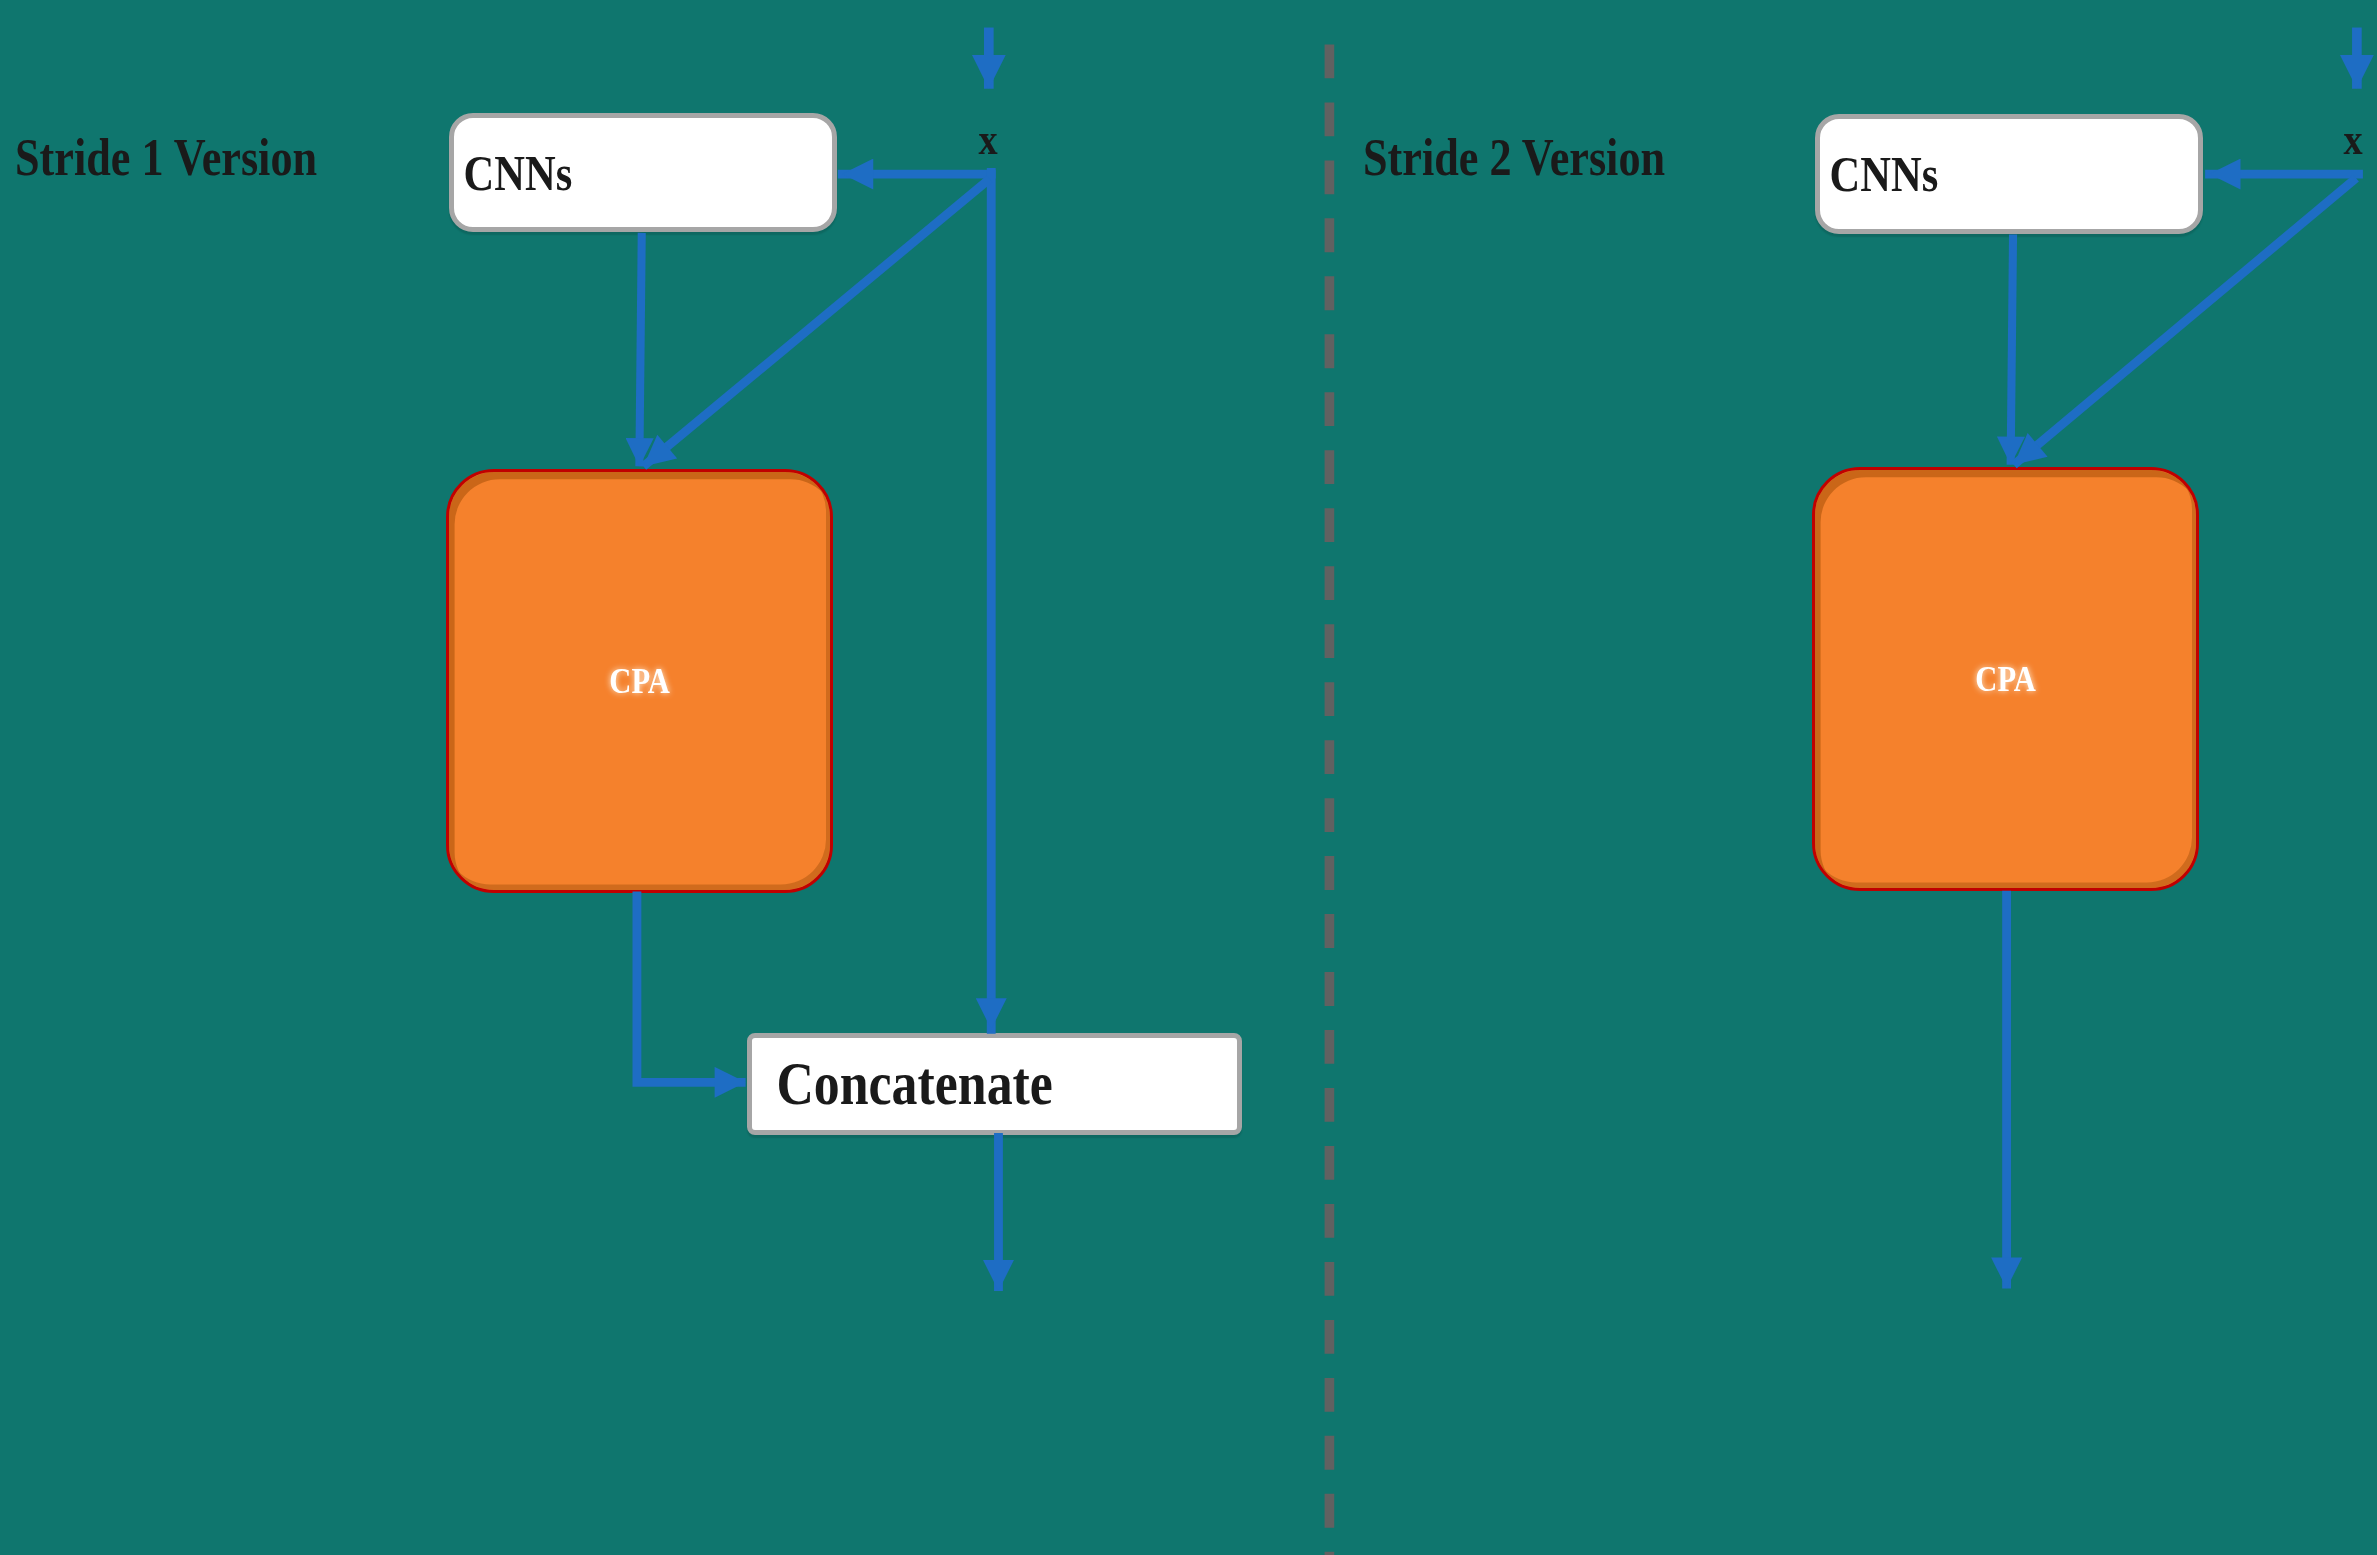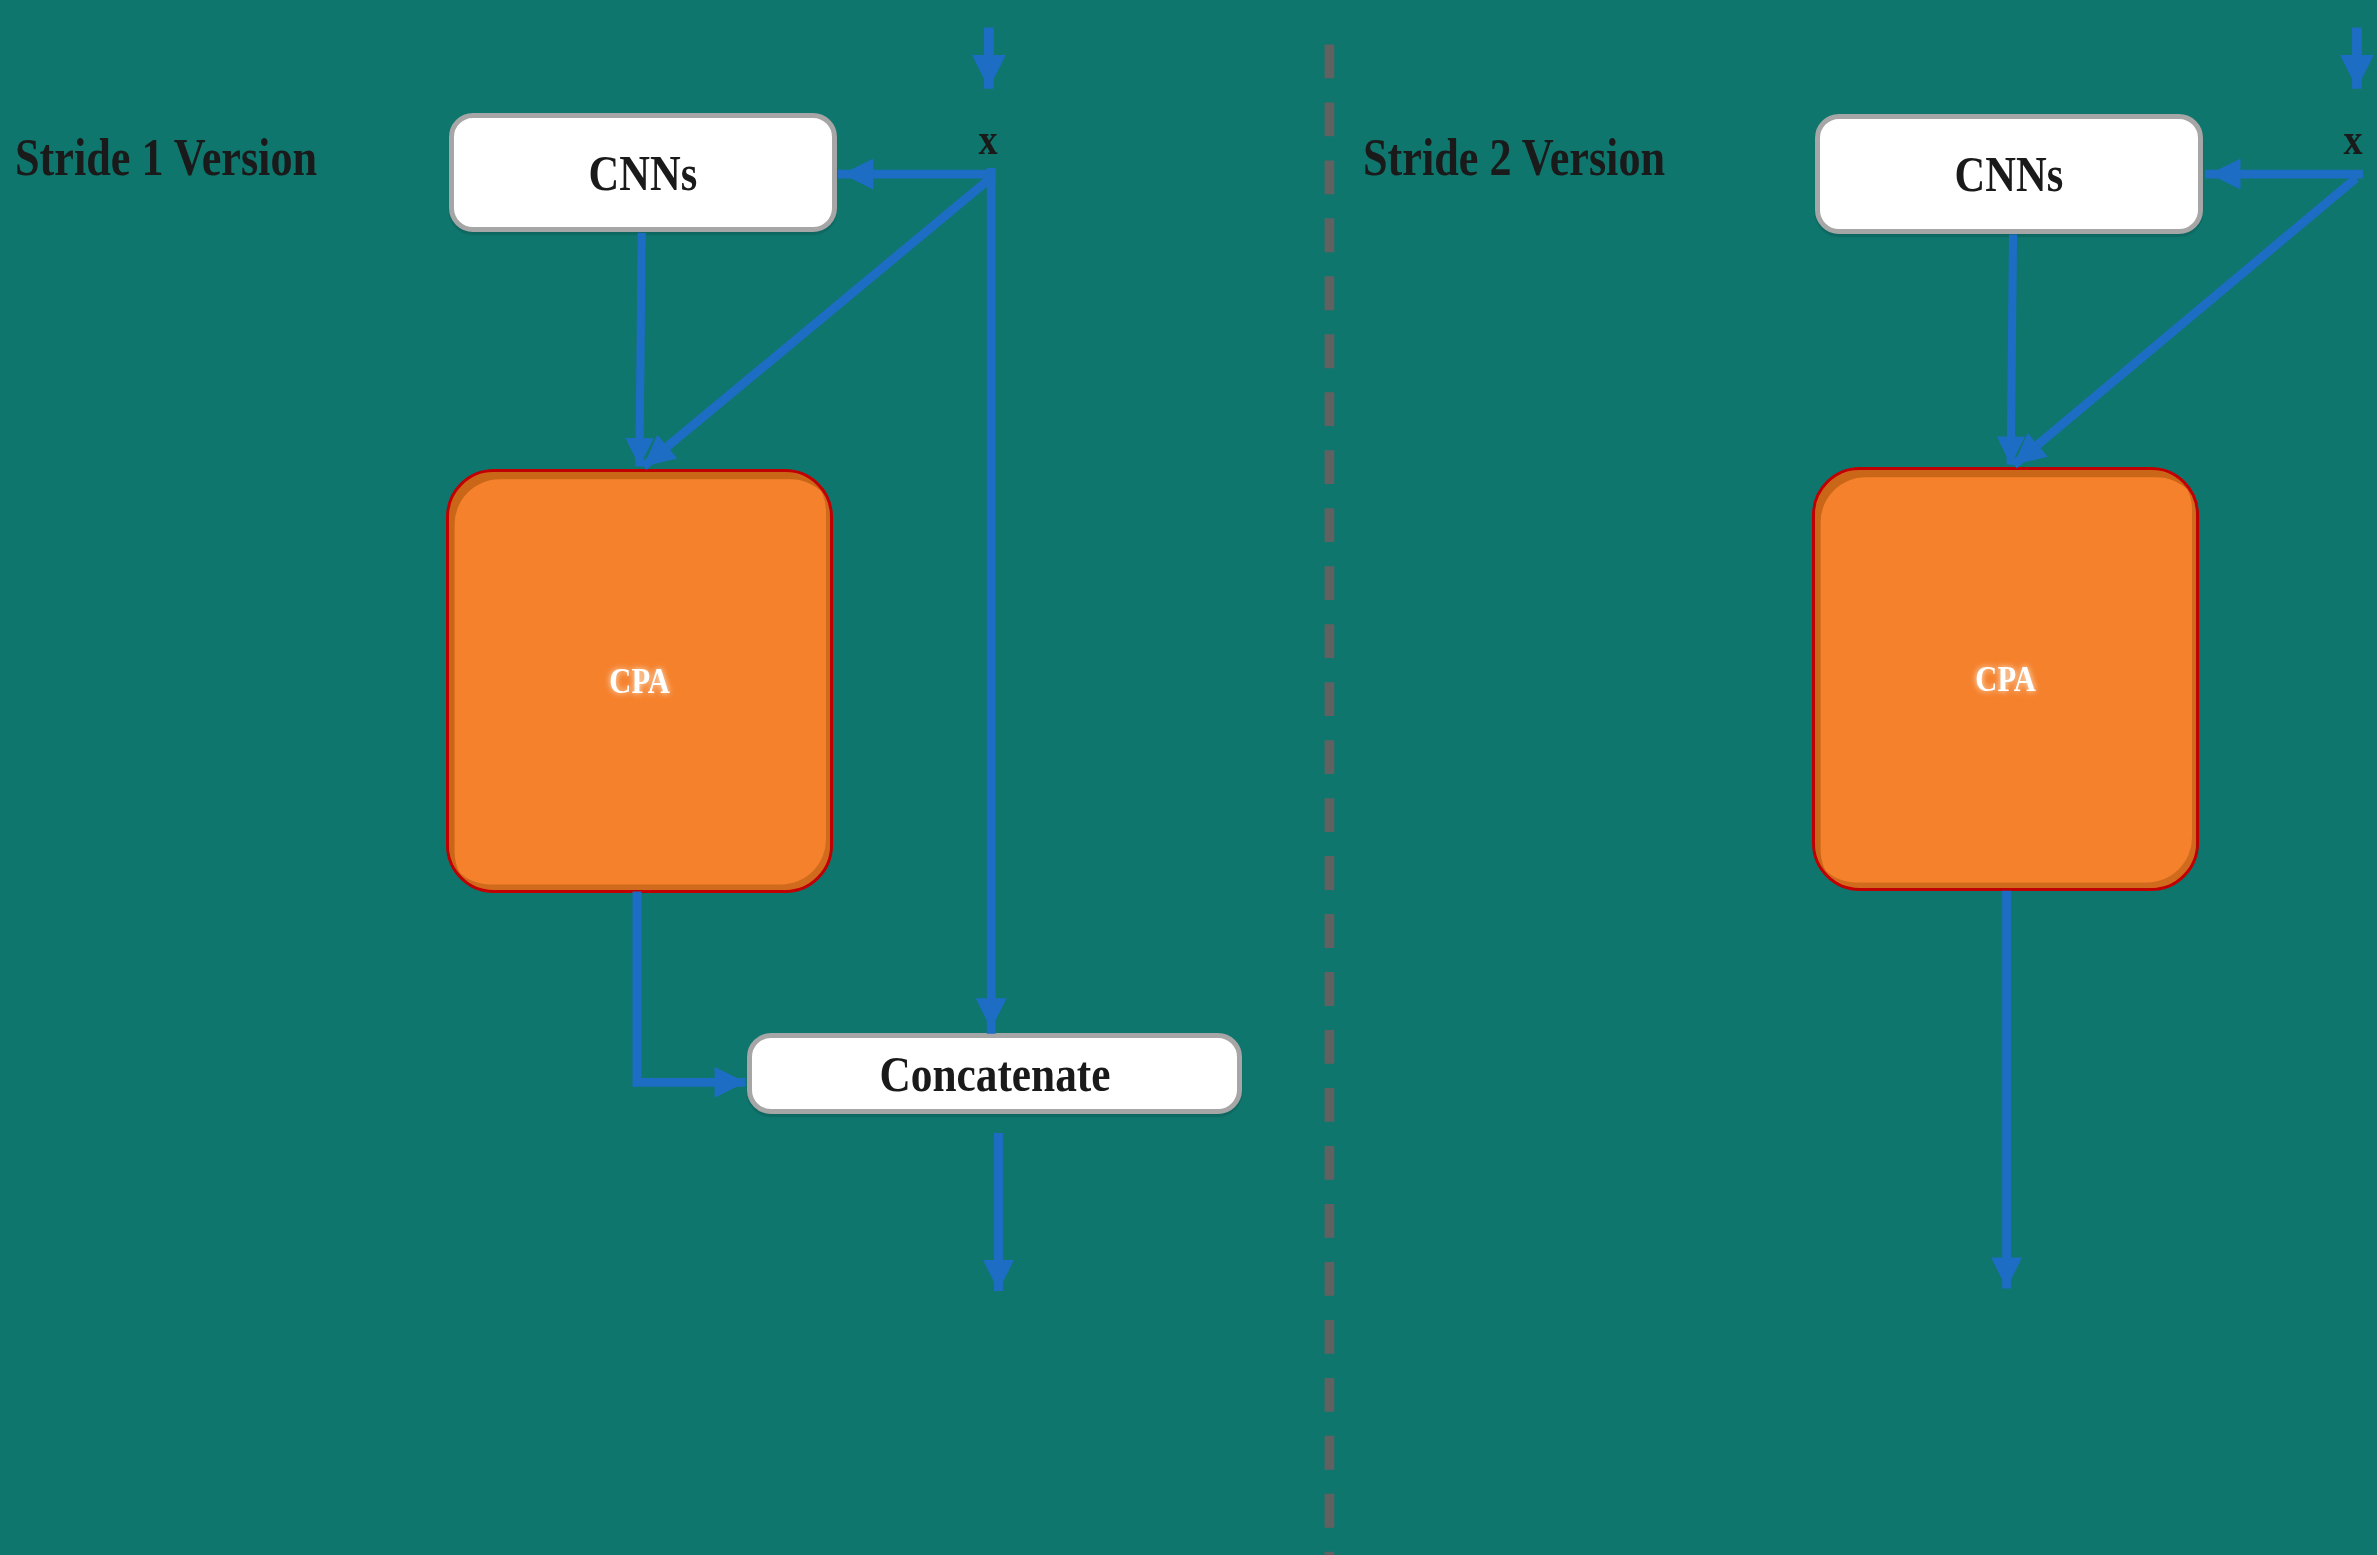--- a/index.html
+++ b/index.html
@@ -32,28 +32,28 @@
   }
   #xlabel-left{left:988px;top:139px;}
   #xlabel-right{left:2353px;top:139px;}
 
   .node{
     position:absolute;
     box-sizing:border-box;
     background:var(--node-fill-white,#ffffff);
     border:5.6px solid var(--node-border-gray,#A6A6A6);
     border-radius:24px;
-    display:flex;align-items:center;justify-content:center;
+    display:flex;align-items:center;justify-content:flex-start;
     box-shadow:0 2.4px 1.6px rgba(0,0,0,0.12);
     font-weight:700;
   }
   .node .lbl{transform:scaleX(.85);white-space:nowrap;}
   #cnns-left {left:449px; top:113px; width:388px;height:119px;font-size:50px;}
   #cnns-right{left:1815px;top:114px; width:388px;height:120px;font-size:50px;}
-  #concat    {left:747px; top:1033px;width:495px;height:81px;font-size:51px;border-radius:24px;}
+  #concat    {left:747px; top:1033px;width:495px;height:102px;font-size:61px;border-radius:8px;}
 
   .cpa{
     position:absolute;
     box-sizing:border-box;
     background:var(--cpa-fill-orange,#F5812C);
     border:3.2px solid var(--cpa-border-red,#C00000);
     border-radius:48px;
     box-shadow:inset 5.6px 7.2px 0 rgba(165,80,10,0.55), inset -4px -5.6px 0 rgba(165,80,10,0.45);
     display:flex;align-items:center;justify-content:center;
     color:#fff;

